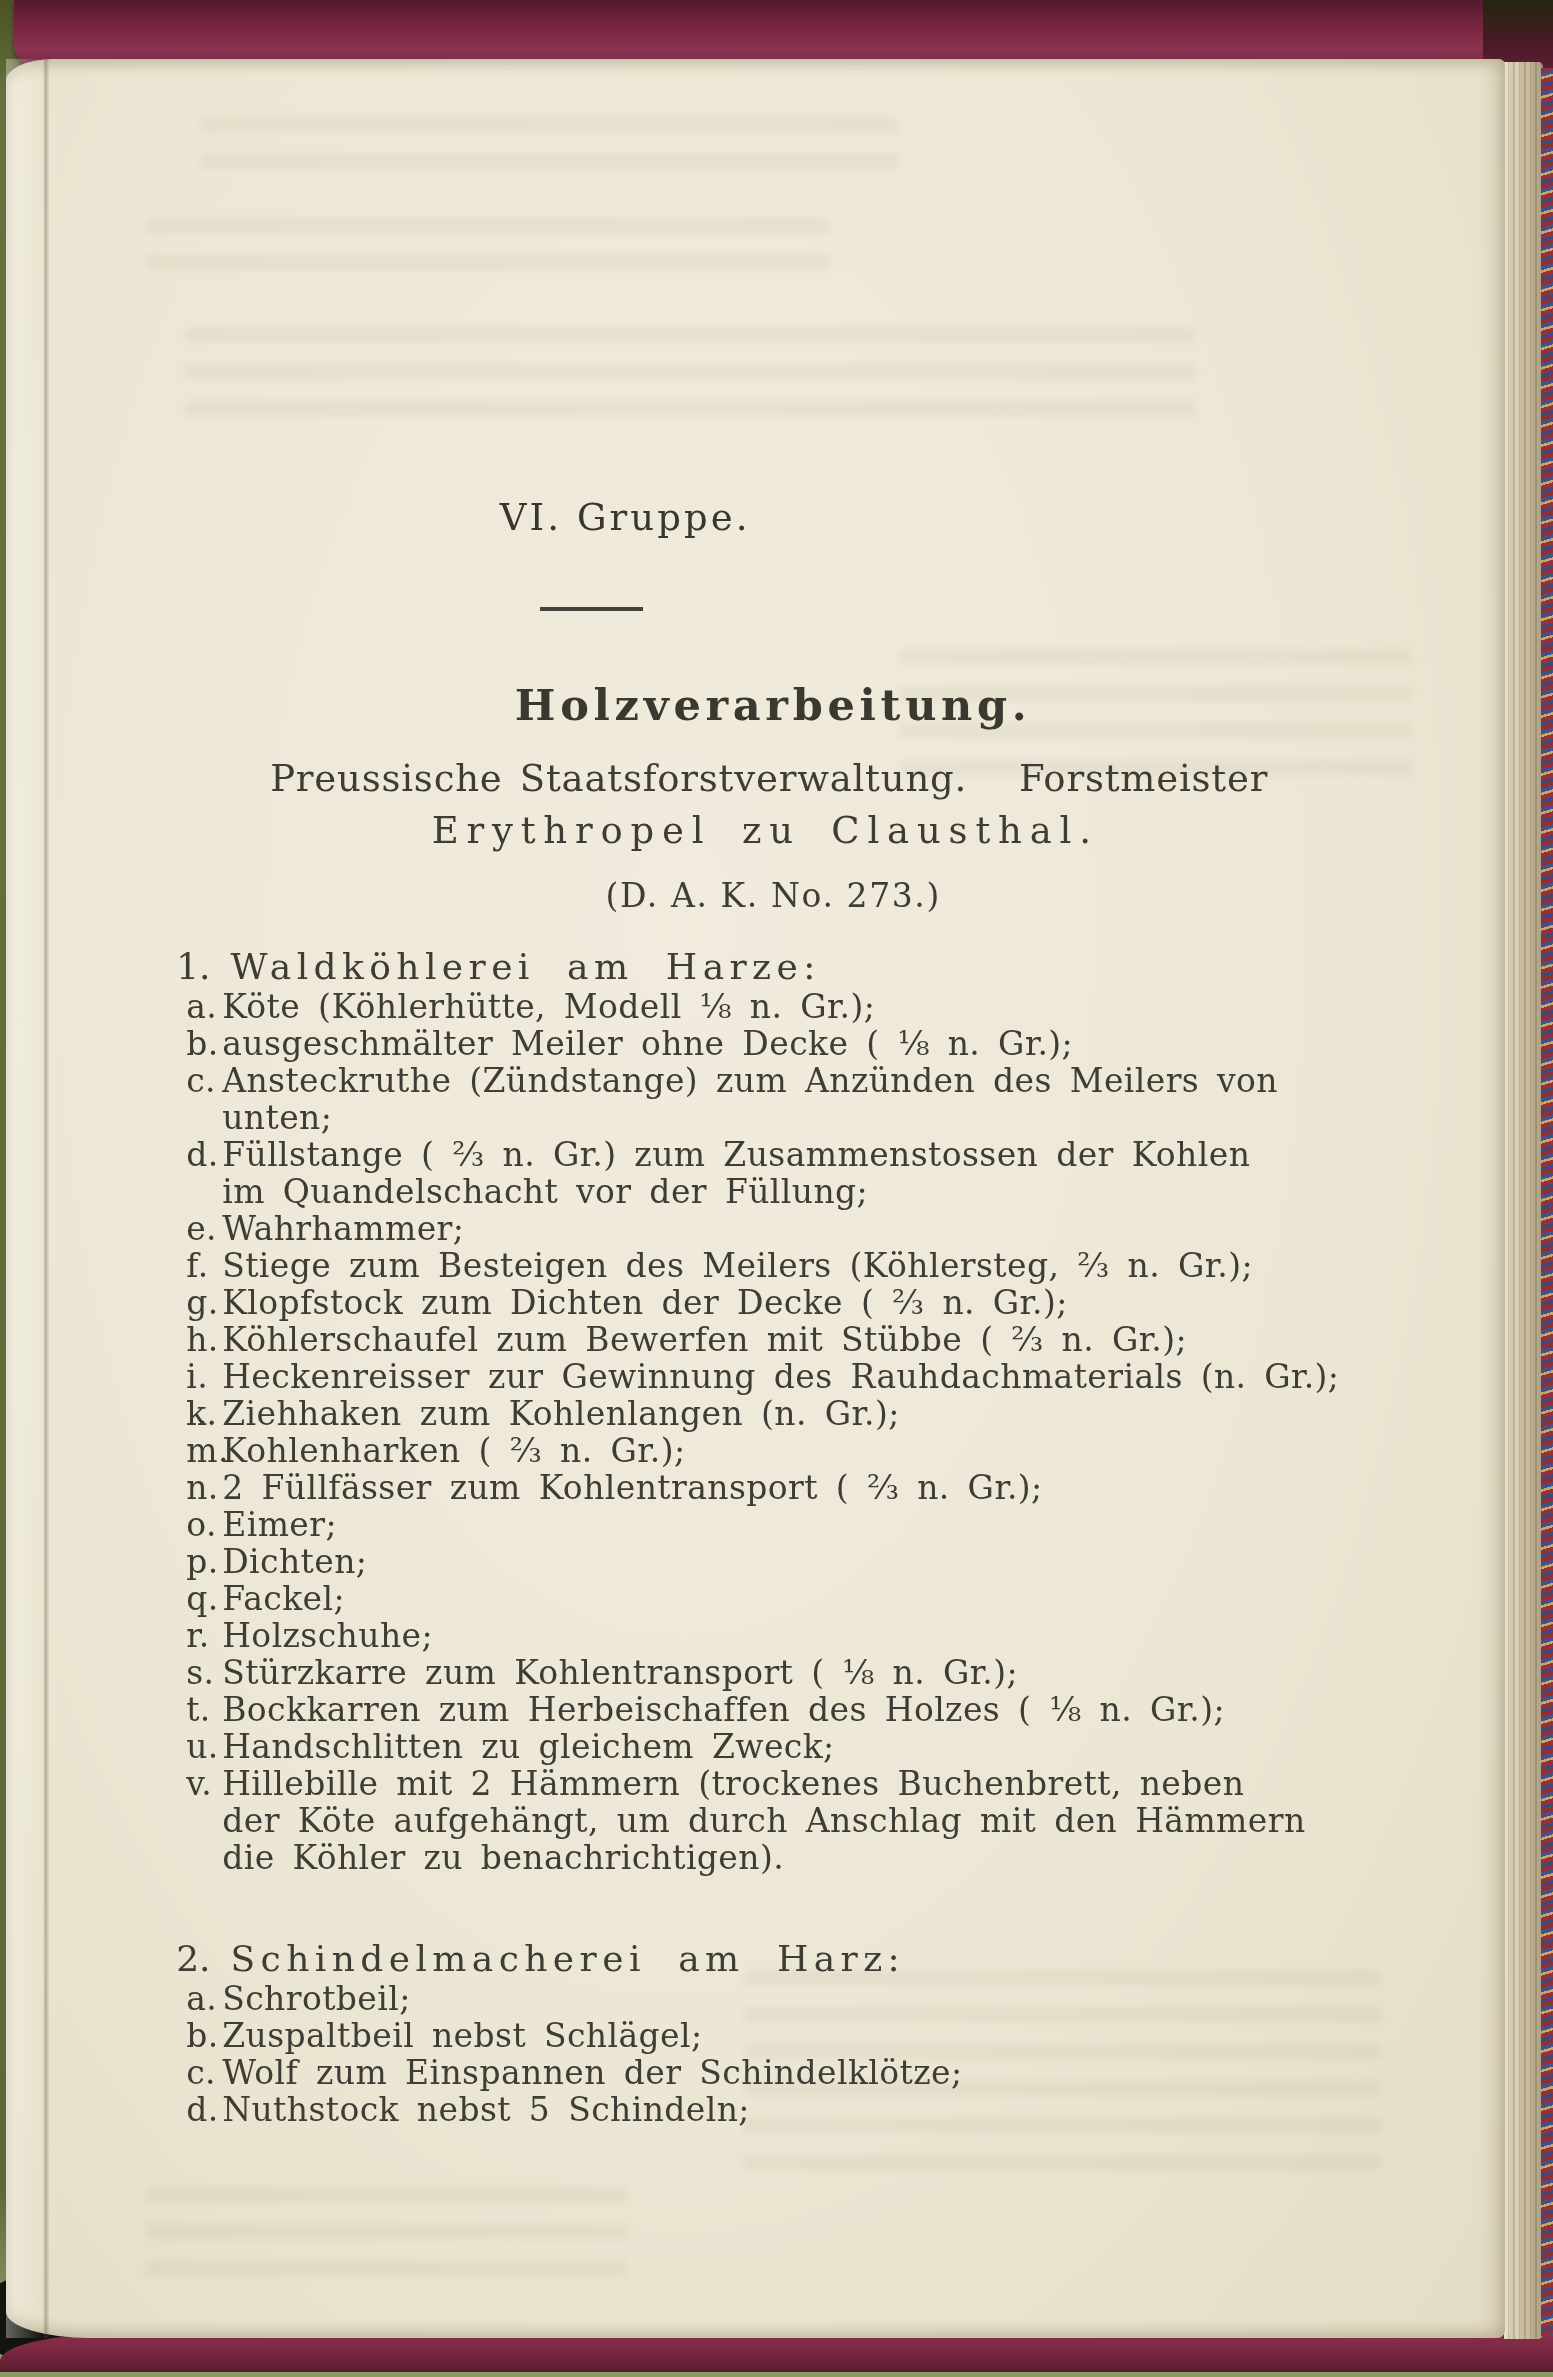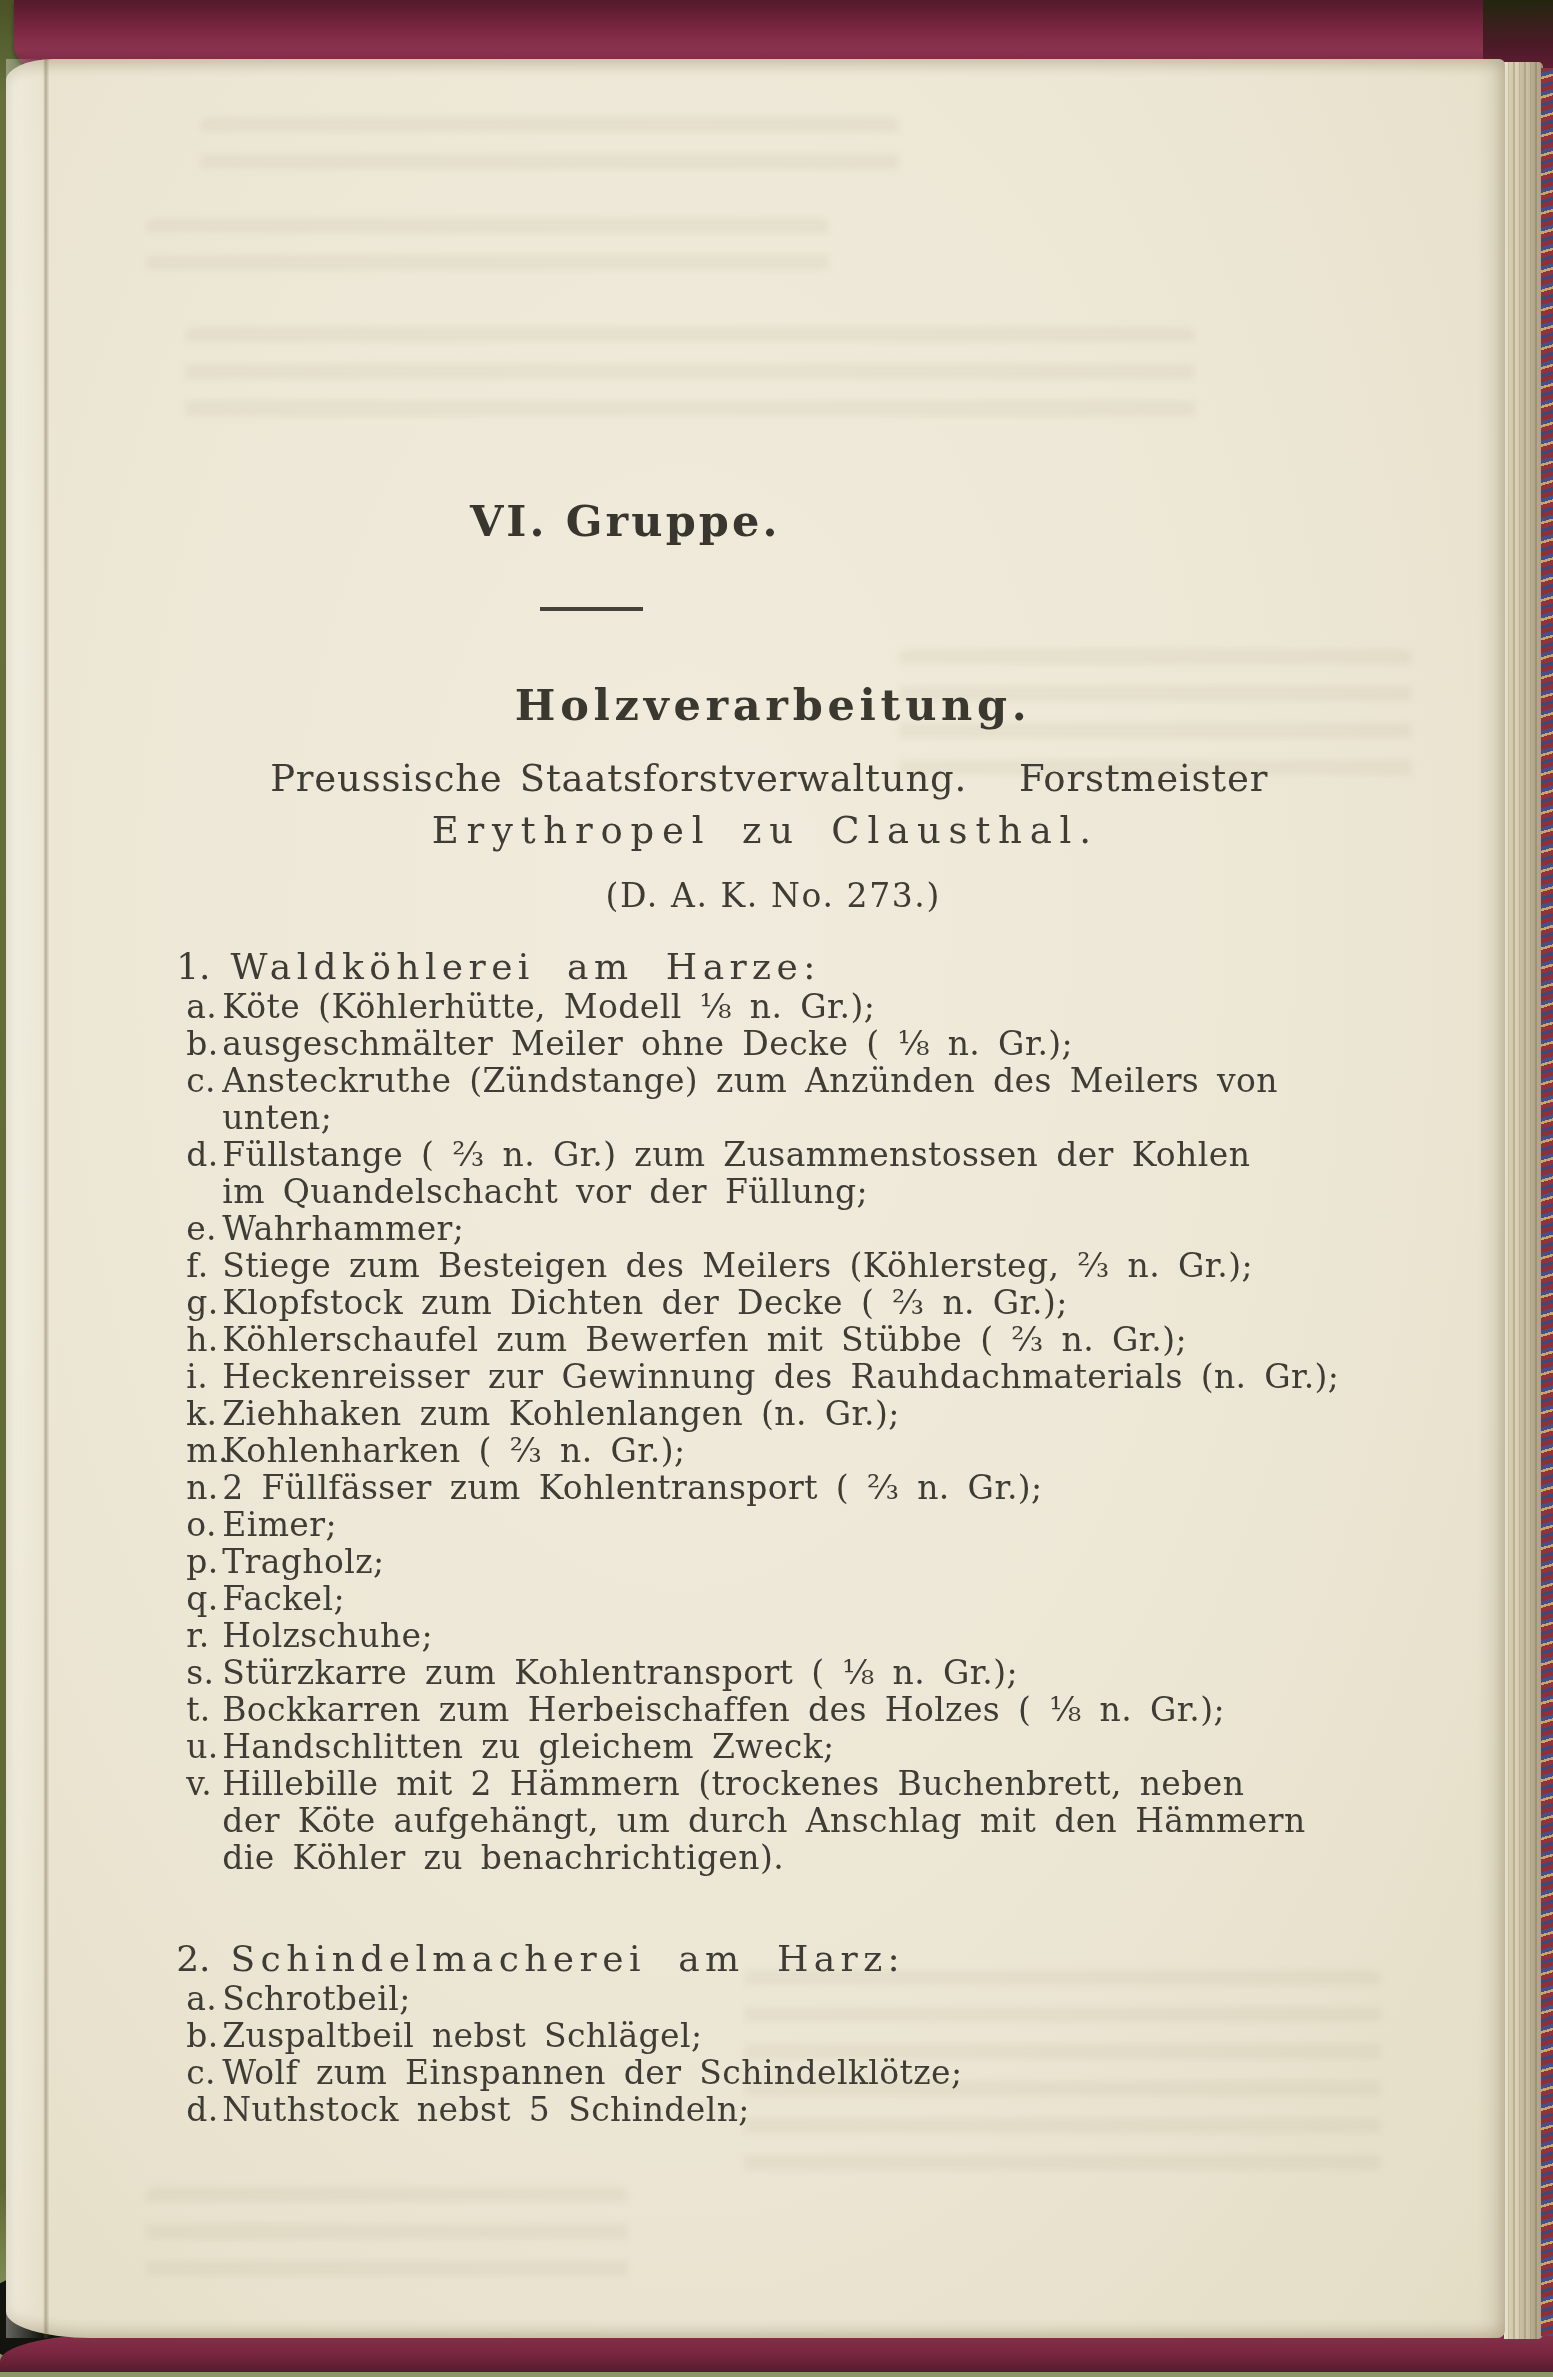--- a/index.html
+++ b/index.html
@@ -37,21 +37,21 @@
   .gutter-crease{position:absolute;left:37px;top:0;bottom:0;width:5.4px;
     background:linear-gradient(90deg,rgba(96,84,56,0) 0%,rgba(96,84,56,.38) 45%,rgba(96,84,56,.05) 100%);}
   .gutter-band{position:absolute;left:0;top:0;bottom:0;width:37px;
     background:linear-gradient(90deg,rgba(255,255,250,.35),rgba(255,255,250,0));}
   
   .ghost{position:absolute;z-index:5;filter:blur(3.9px);opacity:.55;border-radius:7.8px;
     background:repeating-linear-gradient(180deg,rgba(125,110,75,.13) 0 15.5px,rgba(125,110,75,0) 15.5px 37px);}
   
   .tx{position:absolute;color:#3e3c35;z-index:6;}
   .centered{transform:translateX(-50%);white-space:nowrap;}
-  .group-heading{font-size:43px;font-weight:bold;letter-spacing:3.1px;color:#38362f;}
+  .group-heading{font-size:37px;font-weight:normal;letter-spacing:3.1px;color:#38362f;}
   .rule{position:absolute;height:3.9px;background:#45423a;z-index:6;}
   .page-title{font-size:43px;font-weight:bold;letter-spacing:4.7px;color:#3a382f;}
   .exhibitor{font-size:37px;letter-spacing:0.8px;word-spacing:4.7px;white-space:pre;}
   .exhibitor-sp{font-size:37px;letter-spacing:7.8px;word-spacing:11px;white-space:pre;}
   .catalog{font-size:33px;letter-spacing:1.6px;}
   .sec-head{font-size:36px;letter-spacing:5.4px;word-spacing:15.5px;white-space:nowrap;}
   .sec-num{letter-spacing:0;margin-right:20px;}
   .list{position:absolute;left:0;width:100%;z-index:6;}
   .item{position:relative;padding-left:216px;padding-right:74px;
     font-size:33px;line-height:37px;letter-spacing:0.4px;word-spacing:7px;color:#3e3c35;}
@@ -148,21 +148,21 @@
     <div class="item">
         <span class="marker">n.</span>
         <span class="item-text">2 Füllfässer zum Kohlentransport ( ⅔ n. Gr.);</span>
       </div>
     <div class="item">
         <span class="marker">o.</span>
         <span class="item-text">Eimer;</span>
       </div>
     <div class="item">
         <span class="marker">p.</span>
-        <span class="item-text">Tragholz;</span>
+        <span class="item-text">Dichten;</span>
       </div>
     <div class="item">
         <span class="marker">q.</span>
         <span class="item-text">Fackel;</span>
       </div>
     <div class="item">
         <span class="marker">r.</span>
         <span class="item-text">Holzschuhe;</span>
       </div>
     <div class="item">

